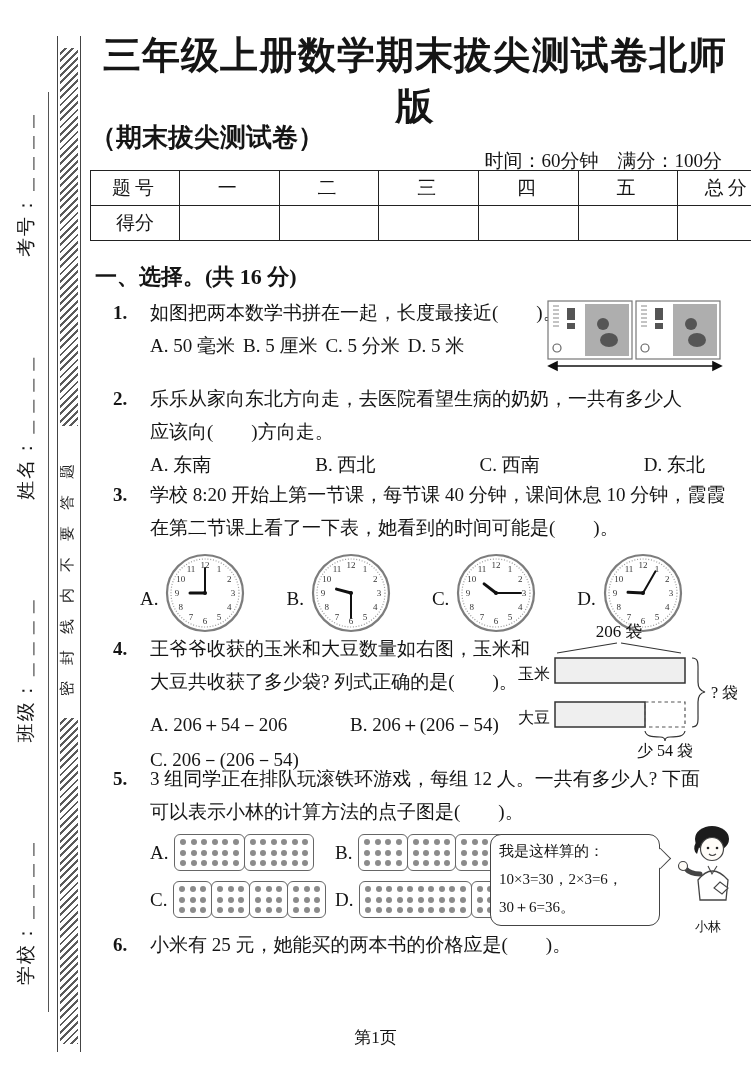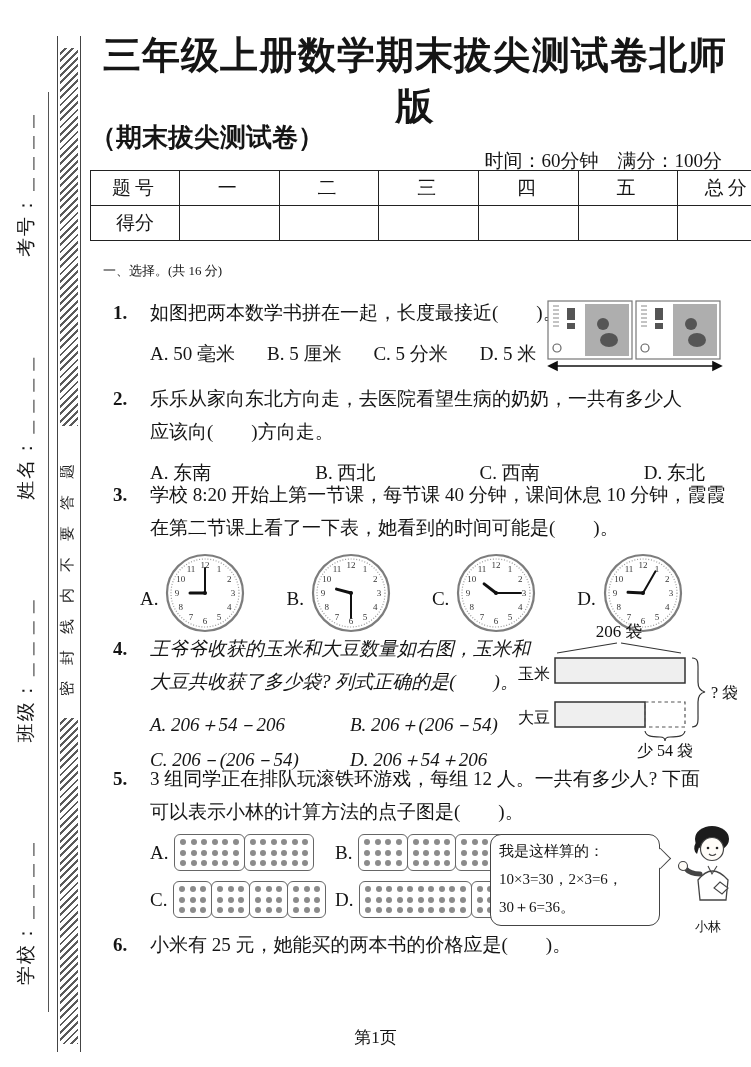--- a/index.html
+++ b/index.html
@@ -31,39 +31,39 @@
         font-family:"Liberation Sans",sans-serif;font-weight:bold;font-size:26px;margin-top:32px;}
   .meta{position:absolute;left:90px;top:148px;width:632px;text-align:right;font-size:19px;padding-right:4px;}
 
   
   .score-table{position:absolute;left:90px;top:170px;width:688px;border-collapse:collapse;
         font-size:19px;table-layout:fixed;}
   .score-table td{border:1.6px solid #222;text-align:center;height:34px;padding:0;}
   .score-table tr:first-child td{letter-spacing:4px;}
 
   
-  .section-title{position:absolute;left:103px;top:262px;font-size:13px;font-weight:normal;}
+  .section-title{position:absolute;left:95px;top:262px;font-size:22px;font-weight:bold;}
   .q{position:absolute;left:95px;width:648px;font-size:19px;line-height:33px;}
   .q .qnum{position:absolute;left:18px;top:0;font-weight:bold;}
   .q .qbody{padding-left:55px;}
-  .optrow{display:flex;gap:32px;margin-top:8px;}
+  .optrow{display:flex;gap:8px;margin-top:0;}
   .optrow.spread{justify-content:space-between;width:555px;}
   .optgrid{display:grid;grid-template-columns:200px auto;row-gap:2px;margin-top:10px;}
   .optgrid.wide{grid-template-columns:290px auto;}
 
   
   .books{position:absolute;right:18px;top:2px;}
 
   
   .clockrow{display:flex;align-items:center;gap:14px;margin-top:8px;padding-left:45px;}
   .clockitem{display:flex;align-items:center;gap:6px;margin-right:26px;}
 
   
   .q4wrap{position:relative;}
-  .q4text{width:420px;font-style:italic;}
+  .q4text{width:420px;}
   .bar-diagram{position:absolute;left:418px;top:-10px;}
 
   
   .dotarea{position:relative;margin-top:6px;height:100px;}
   .dotcol{position:absolute;left:55px;top:0;display:grid;grid-template-columns:185px 185px;row-gap:10px;}
   .dotitem{display:flex;align-items:center;gap:7px;}
   .dotgroups{display:flex;}
   .dotbox{border:1.3px solid #666;border-radius:6px;padding:4px 5px;margin-left:-1px;background:#fff;}
   .dotrow{display:flex;gap:4.5px;height:6px;margin:0 0 4.5px 0;}
   .dotrow:last-child{margin-bottom:0;}
@@ -291,21 +291,20 @@
 
   <div class="q q4wrap" style="top:632px">
     <span class="qnum">4.</span>
     <div class="qbody q4text">
       <div>王爷爷收获的玉米和大豆数量如右图，玉米和</div>
       <div>大豆共收获了多少袋? 列式正确的是(　　)。</div>
       <div class="optgrid">
         <span>A. 206＋54－206</span>
         <span>B. 206＋(206－54)</span>
         <span>C. 206－(206－54)</span>
-        <span>D. 206＋54＋206</span>
       </div>
     </div>
 
     <svg class="bar-diagram" width="232" height="138" viewBox="0 0 232 138">
       <text x="106" y="15" font-size="17" text-anchor="middle" fill="#111">206 袋</text>
       <g fill="none" stroke="#333" stroke-width="1.2">
         <path d="M44 31 L104 21 M108 21 L168 31"></path>
       </g>
       <text x="5" y="57" font-size="16" fill="#111">玉米</text>
       <rect x="42" y="36" width="130" height="25" fill="#efefef" stroke="#333" stroke-width="1.5"></rect>

